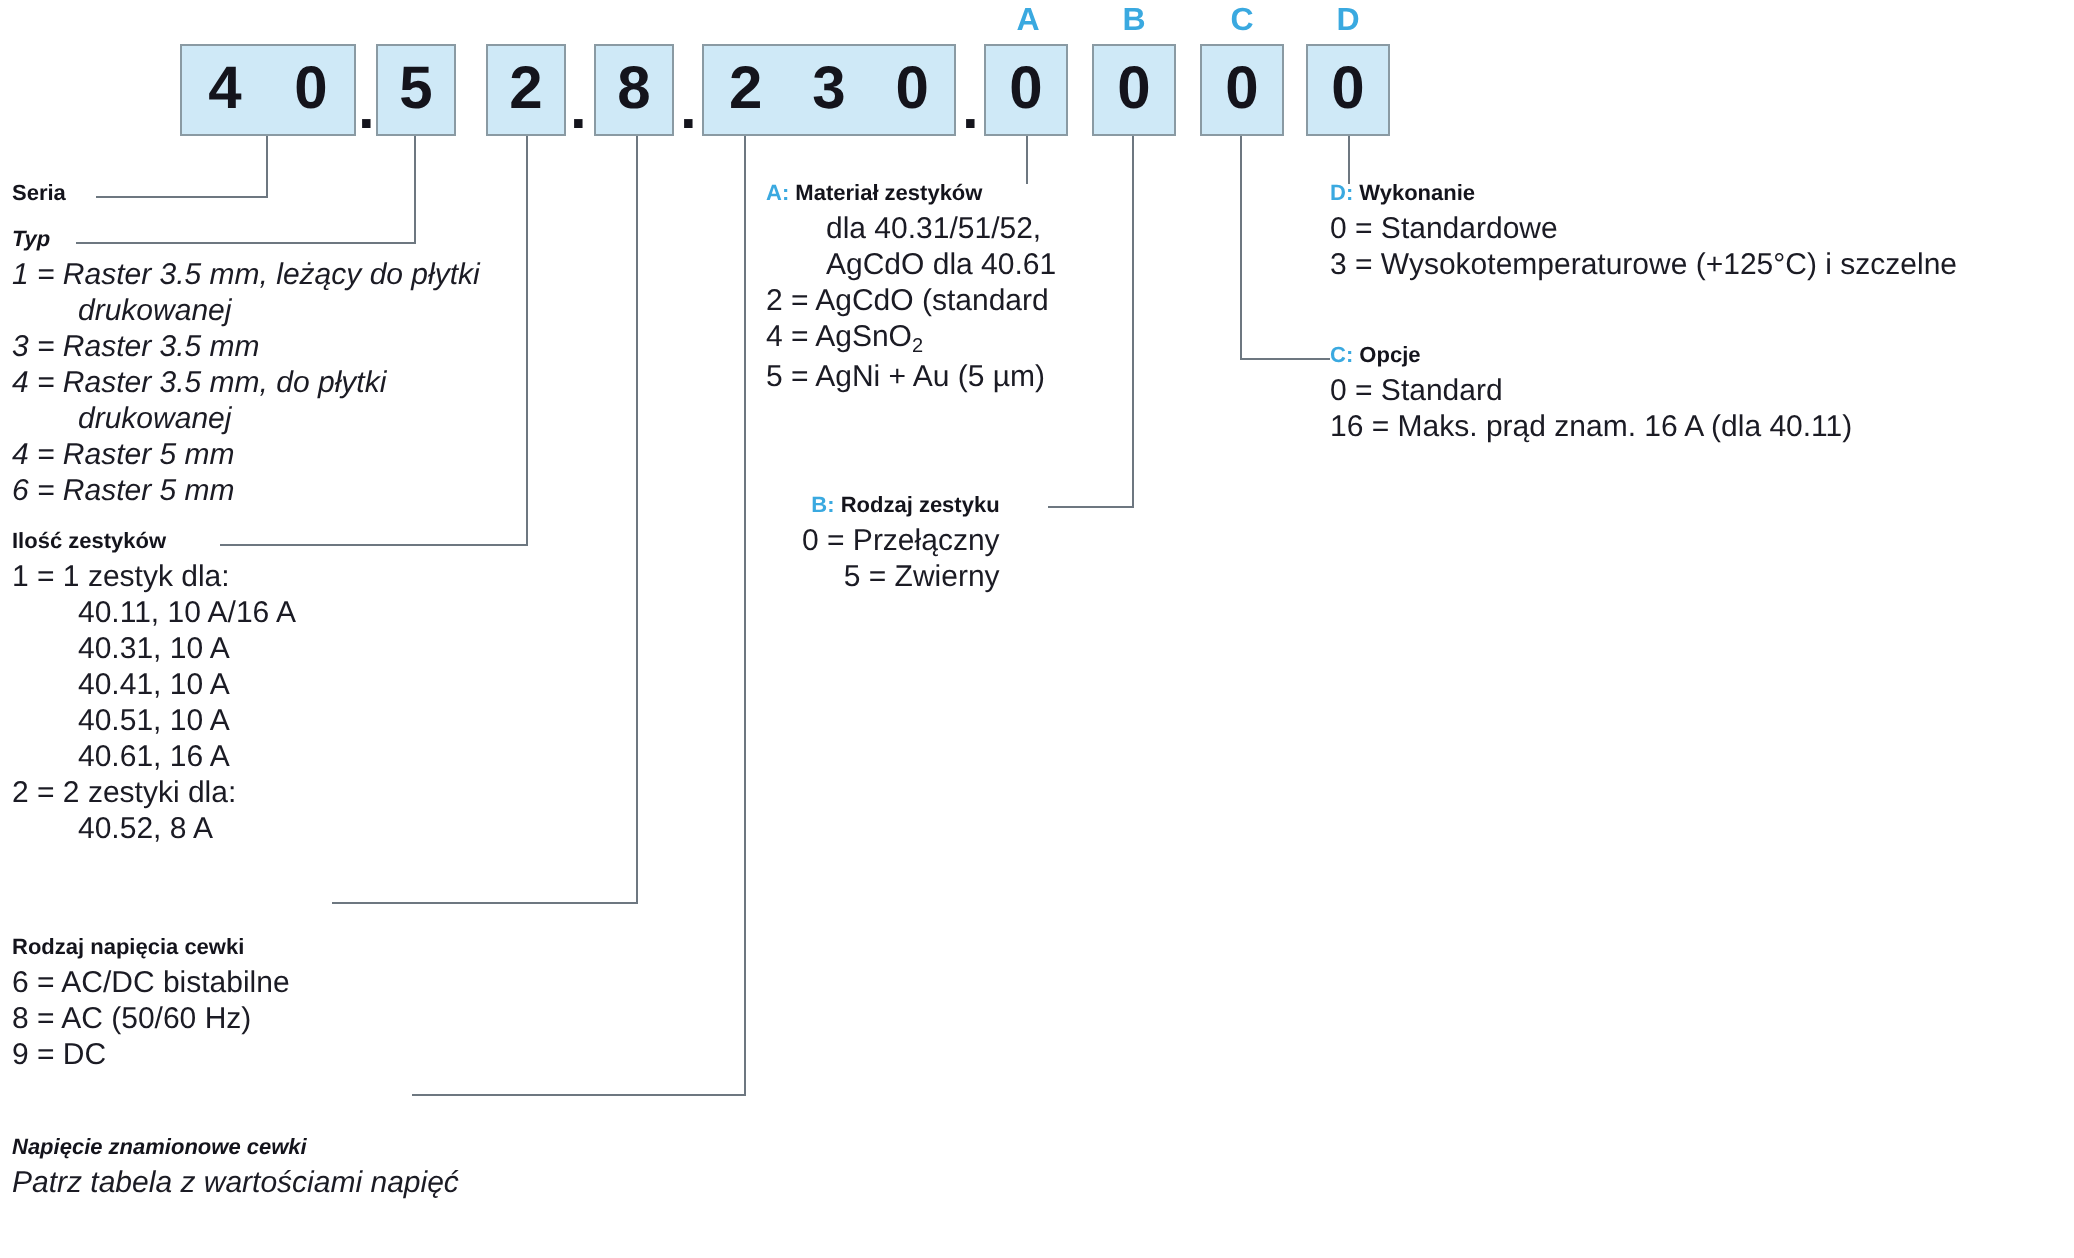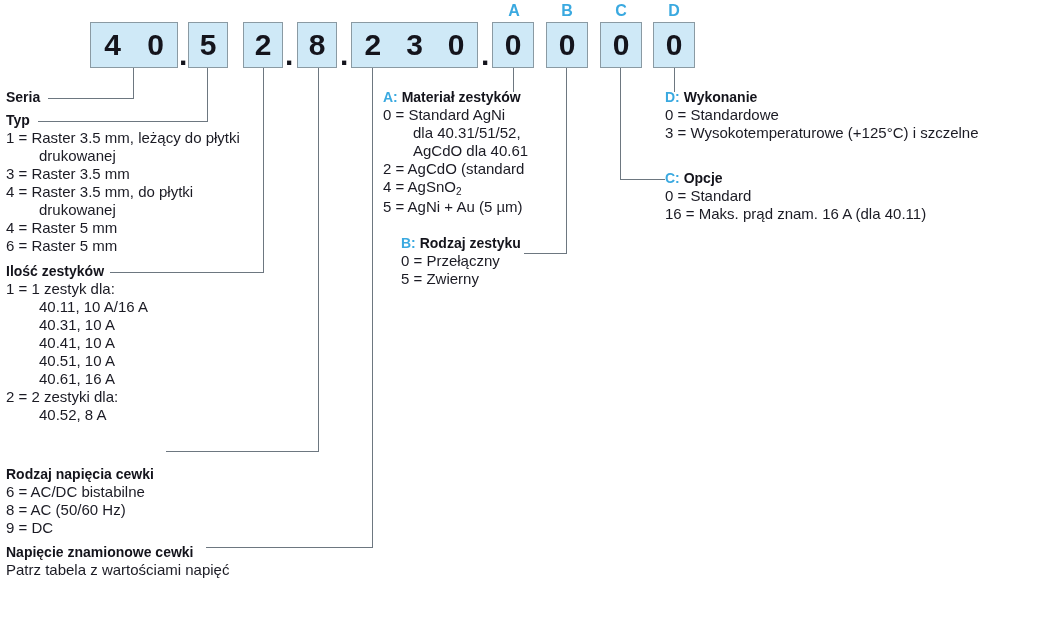--- a/index.html
+++ b/index.html
@@ -39,21 +39,21 @@
 
   
   .ln{position:absolute;background:#6d7780;}
   .ln.h{height:1px;}
   .ln.v{width:1px;}
 
   
   .blk{position:absolute;}
   .hd{
     font-weight:bold;
-    font-size:14px;
+    font-size:11px;
     line-height:17px;
     color:#14141c;
     white-space:nowrap;
   }
   .hd .key{color:#3aa9e0;}
   .row{
     font-size:15px;
     line-height:18px;
     color:#1b1b24;
     white-space:nowrap;
@@ -134,21 +134,21 @@
 
   <div class="ln v" style="left:620px;top:68px;height:111px;"></div>
   <div class="ln h" style="left:620px;top:179px;width:45px;"></div>
 
   <div class="ln v" style="left:674px;top:68px;height:24px;"></div>
 
   <div class="blk" style="left:6px;top:89px;">
     <div class="hd">Seria</div>
   </div>
 
-  <div class="blk" style="left:6px;top:112px;">
+  <div class="blk" style="left:6px;top:112px;font-style:italic;">
     <div class="hd">Typ</div>
     <div class="row">1 = Raster 3.5 mm, leżący do płytki</div>
     <div class="row ind">drukowanej</div>
     <div class="row">3 = Raster 3.5 mm</div>
     <div class="row">4 = Raster 3.5 mm, do płytki</div>
     <div class="row ind">drukowanej</div>
     <div class="row">4 = Raster 5 mm</div>
     <div class="row">6 = Raster 5 mm</div>
   </div>
 
@@ -164,39 +164,38 @@
     <div class="row ind">40.52,   8 A</div>
   </div>
 
   <div class="blk" style="left:6px;top:442px;margin-top:24px;">
     <div class="hd">Rodzaj napięcia cewki</div>
     <div class="row">6 = AC/DC bistabilne</div>
     <div class="row">8 = AC (50/60 Hz)</div>
     <div class="row">9 = DC</div>
   </div>
 
-  <div class="blk" style="left:6px;top:544px;">
+  <div class="blk" style="left:6px;top:566px;font-style:italic;">
     <div class="hd">Napięcie znamionowe cewki</div>
     <div class="row">Patrz tabela z wartościami napięć</div>
   </div>
 
   <div class="blk" style="left:383px;top:89px;">
     <div class="hd">
       <span class="key">A:</span>
       <span>Materiał zestyków</span>
     </div>
-    <div class="row">0 = Standard AgNi</div>
     <div class="row ind2">dla 40.31/51/52,</div>
     <div class="row ind2">AgCdO dla 40.61</div>
     <div class="row">2 = AgCdO (standard</div>
     <div class="row">4 = AgSnO<sub>2</sub></div>
     <div class="row">5 = AgNi + Au (5 µm)</div>
   </div>
 
-  <div class="blk" style="left:401px;top:235px;">
+  <div class="blk" style="left:401px;top:245px;text-align:right;">
     <div class="hd">
       <span class="key">B:</span>
       <span>Rodzaj zestyku</span>
     </div>
     <div class="row">0 = Przełączny</div>
     <div class="row">5 = Zwierny</div>
   </div>
 
   <div class="blk" style="left:665px;top:89px;">
     <div class="hd">

